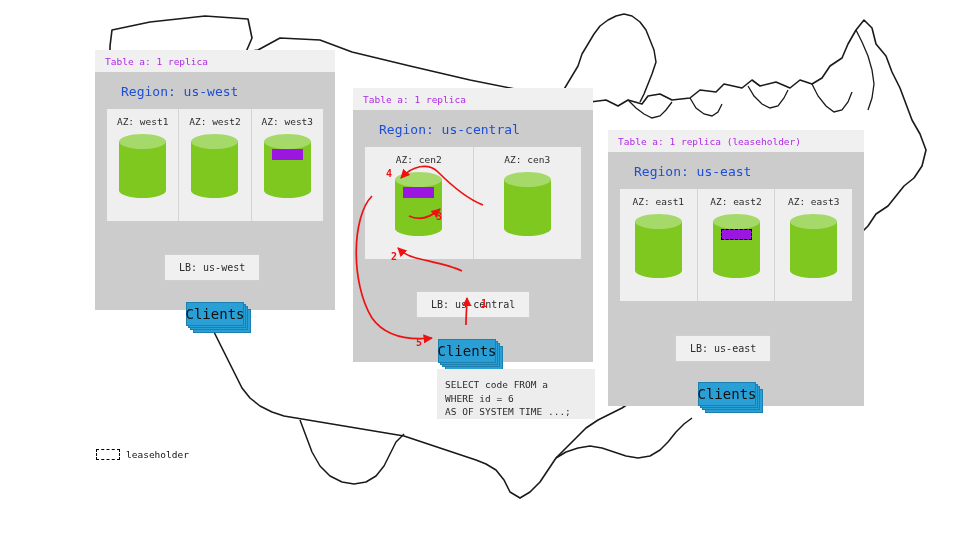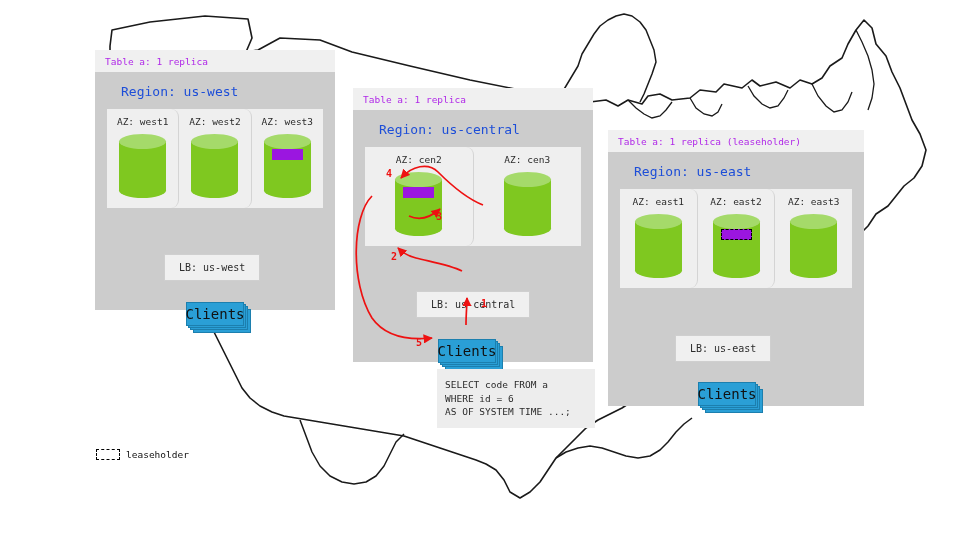--- a/index.html
+++ b/index.html
@@ -31,24 +31,23 @@
     padding:12px 0 10px 26px;
     white-space:nowrap;
   }
   .az-row{
     display:flex;background:#efefef;
     margin:0 12px;
   }
   .az-card{
     flex:1;
     border-right:1px solid #d4d4d4;
-    padding:7px 0 10px 0;
+    padding:7px 0 23px 0;
     display:flex;flex-direction:column;align-items:center;
     position:relative;
-    border-radius:8px;
   }
   .az-card:last-child{border-right:none;}
   .az-label{font-size:9.5px;color:#2b2b2b;white-space:nowrap;margin-bottom:7px;}
 
   
   .cyl{position:relative;width:47px;height:64px;}
   .cyl .body{
     position:absolute;left:0;top:7px;width:47px;height:50px;
     background:#7fc820;
   }
@@ -89,21 +88,21 @@
   .clients .lbl{
     position:absolute;left:0;top:0;width:58px;height:24px;
     display:flex;align-items:center;justify-content:center;
     font-size:14px;color:#111;z-index:5;white-space:nowrap;
   }
 
   
   #sql-box{
     position:absolute;left:437px;top:369px;width:150px;
     background:#ededed;
-    padding:9px 0 9px 8px;
+    padding:9px 0 0 8px;
     font-size:9.5px;line-height:13.5px;color:#2b2b2b;
     white-space:pre;z-index:3;
   }
 
   
   #legend{
     position:absolute;left:96px;top:449px;z-index:3;
     display:flex;align-items:flex-start;gap:6px;
   }
   #legend .swatch{

